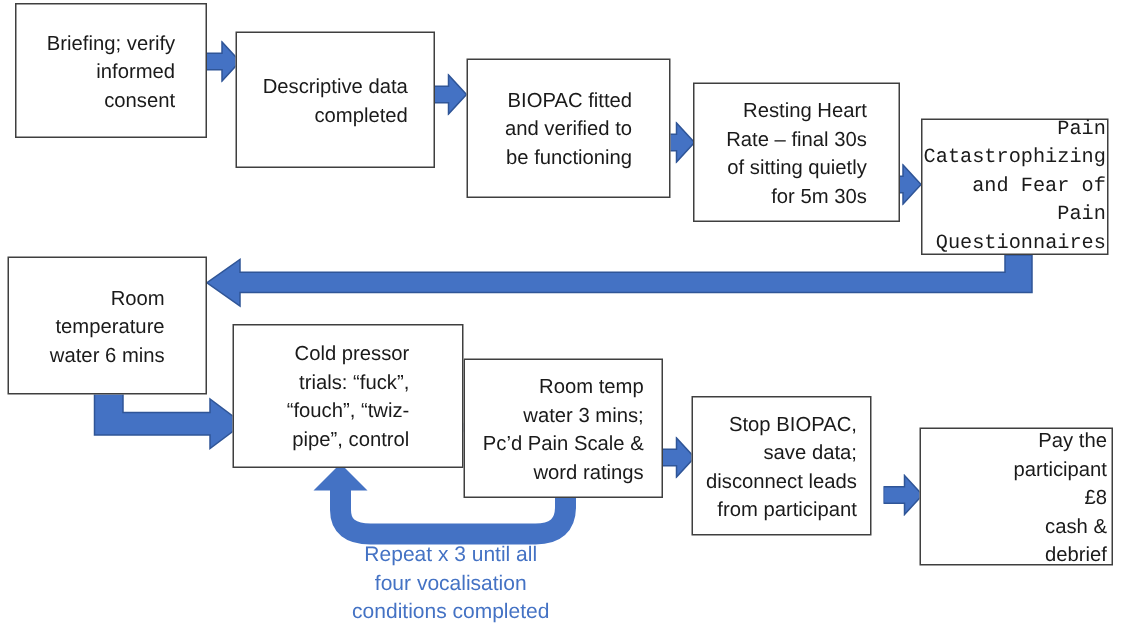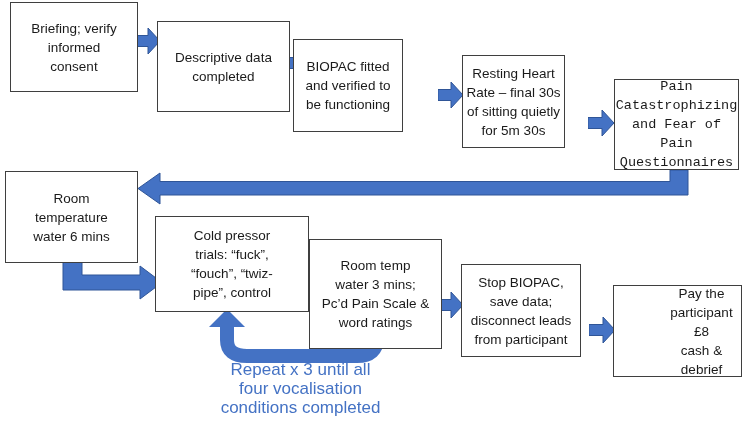--- a/index.html
+++ b/index.html
@@ -20,51 +20,52 @@
     justify-content:center;
     text-align:center;
     z-index:2;
   }
   .box .label {
     white-space:pre-line;
     font-size:13.5px;
     line-height:19px;
     color:#1a1a1a;
     padding:2px 3px;
+    text-align:right;
   }
   .arrow { position:absolute; z-index:1; }
   .arrow svg { display:block; }
   #box-briefing      { left:10px;  top:2px;   width:128px; height:90px; }
   #box-descriptive   { left:157px; top:21px;  width:133px; height:91px; }
-  #box-biopac        { left:293px; top:39px;  width:110px; height:93px; }
-  #box-resting       { left:462px; top:55px;  width:103px; height:93px; }
+  #box-biopac        { left:311px; top:39px;  width:136px; height:93px; }
+  #box-resting       { left:462px; top:55px;  width:138px; height:93px; }
   #box-pain          { left:614px; top:79px;  width:125px; height:91px;font-family:Liberation Mono, monospace; }
   #box-room-temp-1   { left:5px;   top:171px; width:133px; height:92px; }
   #box-cold-pressor  { left:155px; top:216px; width:154px; height:96px; }
-  #box-room-temp-2   { left:309px; top:239px; width:133px; height:110px; }
+  #box-room-temp-2   { left:309px; top:239px; width:133px; height:93px; }
   #box-stop-biopac   { left:461px; top:264px; width:120px; height:93px; }
   #box-pay           { left:613px; top:285px; width:129px; height:92px;padding-left:48px; }
 
   #arrow-1 { left:135px; top:27px;  }
   #arrow-2 { left:286px; top:49px;  }
   #arrow-3 { left:438px; top:81px;  }
   #arrow-4 { left:588px; top:109px; }
   #arrow-7 { left:286px; top:271px; }
   #arrow-8 { left:438px; top:291px; }
   #arrow-9 { left:589px; top:316px; }
   #arrow-return { left:138px; top:170px; }
   #arrow-elbow  { left:60px;  top:262px; }
   #arrow-loop   { left:200px; top:308px; }
 
   #loop-caption {
     position:absolute;
     left:203px; top:360px; width:195px;
     text-align:center;
     color:#4472c4;
-    font-size:17px;
+    font-size:14px;
     line-height:19px;
     white-space:pre-line;
     z-index:2;
   }
 </style>
 </head>
 <body>
 
 <div id="canvas">
 

